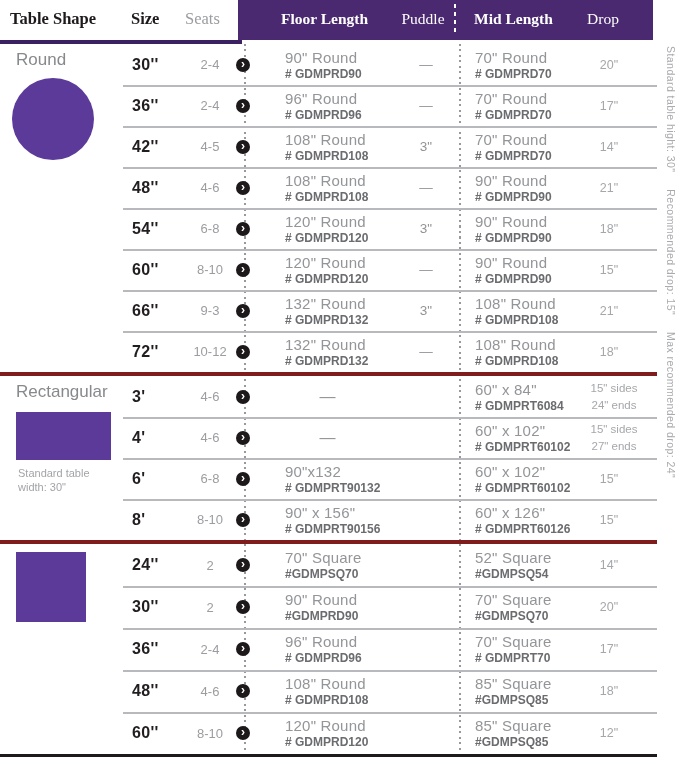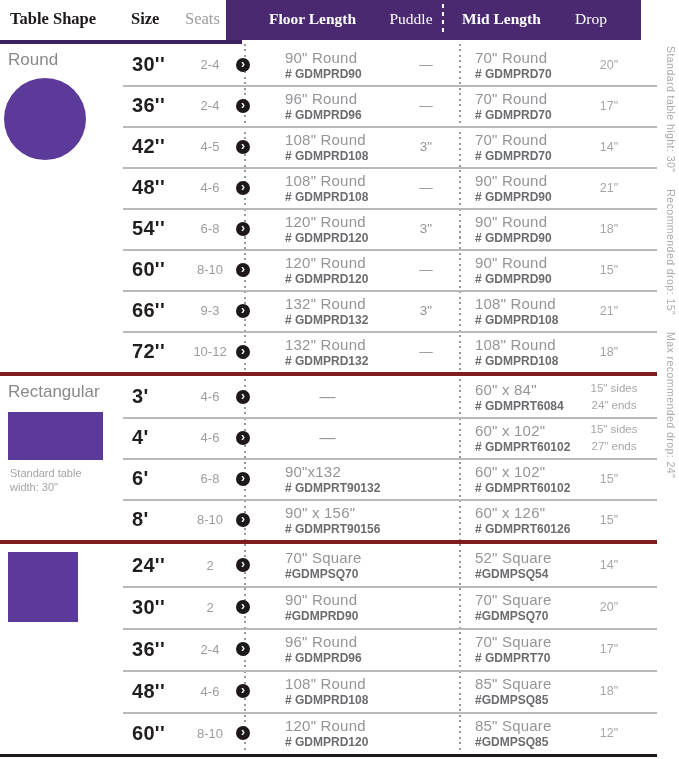--- a/index.html
+++ b/index.html
@@ -5,21 +5,21 @@
   html,body{margin:0;padding:0;background:#fff;}
   body{width:679px;height:759px;position:relative;font-family:"Liberation Sans",sans-serif;color:#221e1f;overflow:hidden;}
   .sheet{position:absolute;top:0;left:0;width:679px;height:759px;}
 
   
   .hdr{position:absolute;top:0;left:0;width:588px;height:40px;font-family:Liberation Serif, serif;}
   .h-label{position:absolute;top:9px;font-size:16.5px;font-weight:bold;color:#1e1a1b;}
   .h-shape{left:10px;}
   .h-size{left:131px;}
   .h-seats{left:185px;font-weight:normal;color:#9b9da0;}
-  .hdr-band{position:absolute;top:0;left:226px;width:415px;height:40px;background:#4a2970;}
+  .hdr-band{position:absolute;top:0;left:238px;width:415px;height:40px;background:#4a2970;}
   .b-label{position:absolute;top:10px;font-size:15.5px;color:#fff;}
   .b-floor{left:43px;font-weight:bold;}
   .b-puddle{left:150px;width:70px;text-align:center;font-weight:normal;}
   .b-mid{left:236px;font-weight:bold;}
   .b-drop{left:335px;width:60px;text-align:center;font-weight:normal;}
   .band-dash{position:absolute;left:216px;top:4px;height:32px;width:2px;
     background:repeating-linear-gradient(to bottom,#fff 0 4px,transparent 4px 8px);}
   .hdr-underline{position:absolute;top:40px;left:0;width:242px;height:4px;background:#3b2161;}
 
   
@@ -31,37 +31,37 @@
   
   #sections{position:absolute;top:44px;left:0;width:657px;}
   .section{position:relative;}
   .section.rectangle,.section.square{border-top:4px solid #7f1d1d;}
   .section.square{border-bottom:3px solid #1e1a1b;}
   .row{display:grid;grid-template-columns:125px 55px 60px 20px 135px 62px 118px 82px;
     height:41px;align-items:center;position:relative;}
   .section.square .row{height:42px;}
   .row + .row::before{content:"";position:absolute;left:123px;right:0;top:0;height:1.5px;background:#b7b9bc;}
 
-  .c-size{font-weight:bold;font-size:20px;color:#221e1f;padding-left:7px;letter-spacing:0.3px;}
+  .c-size{font-weight:bold;font-size:16px;color:#221e1f;padding-left:7px;letter-spacing:0.3px;}
   .c-seats{font-size:13px;color:#9b9da0;text-align:center;}
   .c-arrow{display:flex;}
   .arrow-icon{width:14px;height:14px;border-radius:50%;background:#1d191a;color:#fff;
     font-size:12px;line-height:13px;text-align:center;font-weight:bold;margin-left:-4px;}
   .c-floor{padding-left:25px;}
   .c-mid{padding-left:18px;}
   .v-main{font-size:15px;color:#939598;letter-spacing:0.2px;white-space:nowrap;}
   .v-part{font-size:12px;font-weight:bold;color:#6b6c6f;margin-top:1px;white-space:nowrap;}
   .c-floor.dash{padding-left:0;text-align:center;}
   .c-floor.dash .v-main{font-size:16px;}
   .c-puddle{text-align:center;font-size:13.5px;color:#919396;}
   .c-drop{text-align:center;font-size:12.5px;color:#a5a7aa;padding-right:14px;white-space:nowrap;}
   .c-drop.two{font-size:11.5px;line-height:1.4;padding-right:4px;}
 
   
-  .shape-block{position:absolute;left:0;top:0;width:125px;z-index:2;}
+  .shape-block{position:absolute;left:8px;top:0;width:125px;z-index:2;}
   .shape-label{display:block;margin:6px 0 0 8px;font-size:17px;color:#87898c;}
   .shape-glyph{background:#5b3a99;}
   .shape-circle{width:82px;height:82px;border-radius:50%;margin:8px 0 0 4px;}
   .shape-rectangle{width:95px;height:48px;margin:10px 0 0 8px;}
   .shape-square{width:70px;height:70px;margin:8px 0 0 8px;}
   .shape-caption{display:block;margin:6px 0 0 10px;width:92px;font-size:11px;color:#a2a4a7;line-height:1.3;}
 
   
   .side-note{position:absolute;top:46px;right:2px;writing-mode:vertical-rl;
     font-size:10.5px;color:#a8aaad;letter-spacing:0.45px;white-space:nowrap;}

